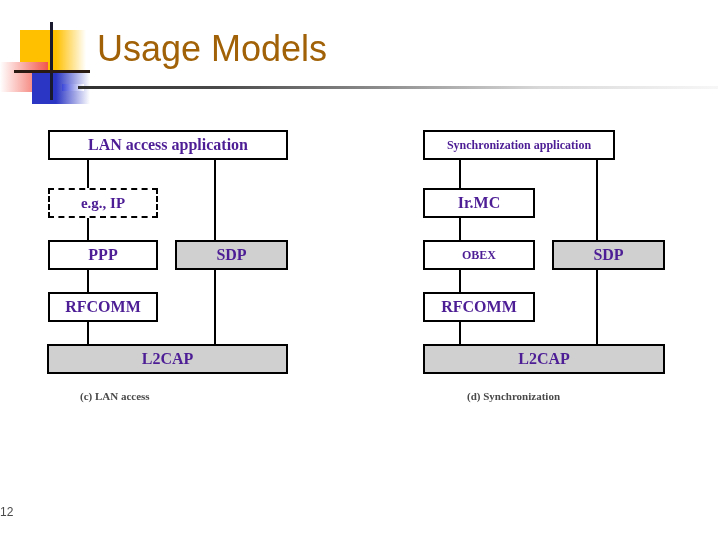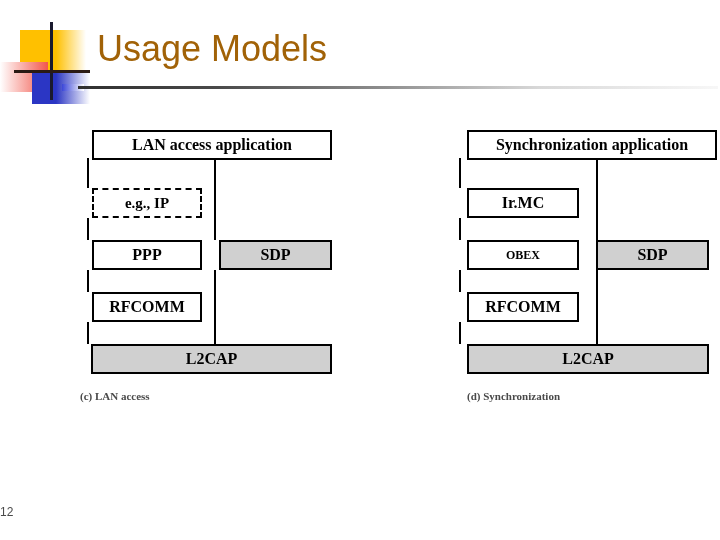--- a/index.html
+++ b/index.html
@@ -39,22 +39,22 @@
   #figure{position:absolute;left:0;top:110px;width:720px;height:310px;}
 
   .panel{position:absolute;top:0;width:340px;height:310px;}
   #panel-lan{left:18px;}
   #panel-sync{left:390px;}
 
   .node{
     position:absolute;box-sizing:border-box;
     border:2px solid #000;background:#ffffff;
     font-family:"Liberation Serif",serif;font-weight:bold;
-    color:#000000;text-align:left;white-space:nowrap;
-    display:flex;align-items:center;justify-content:center;margin-left:44px;
+    color:#4c1d95;text-align:left;white-space:nowrap;
+    display:flex;align-items:center;justify-content:center;
   }
   .node.gray{background:#d0d0d0;}
   .node.dashed{border:2px dashed #000;}
 
   .conn{position:absolute;background:#000;width:2px;}
 
   .caption{
     position:absolute;top:280px;
     font-family:"Liberation Serif",serif;font-weight:bold;
     font-size:11px;color:#4a4a4a;white-space:nowrap;
@@ -114,21 +114,21 @@
 
   <div class="panel" id="panel-sync">
 
     <div class="conn" style="left:69px; top:48px;  height:30px;"></div>
     <div class="conn" style="left:69px; top:108px; height:22px;"></div>
     <div class="conn" style="left:69px; top:160px; height:22px;"></div>
     <div class="conn" style="left:69px; top:212px; height:22px;"></div>
     <div class="conn" style="left:206px; top:48px;  height:82px;"></div>
     <div class="conn" style="left:206px; top:160px; height:74px;"></div>
 
-    <div class="node" style="left:33px; top:20px; width:250px; height:30px; font-size:16px;">Synchronization application</div>
+    <div class="node" style="left:33px; top:20px; width:192px; height:30px; font-size:12px;">Synchronization application</div>
 
     <div class="node" style="left:33px; top:78px; width:112px; height:30px; font-size:16px;">Ir.MC</div>
 
     <div class="node" style="left:33px; top:130px; width:112px; height:30px; font-size:12px;">OBEX</div>
 
     <div class="node gray" style="left:162px; top:130px; width:113px; height:30px; font-size:16px;">SDP</div>
 
     <div class="node" style="left:33px; top:182px; width:112px; height:30px; font-size:16px;">RFCOMM</div>
 
     <div class="node gray" style="left:33px; top:234px; width:242px; height:30px; font-size:16px;">L2CAP</div>

